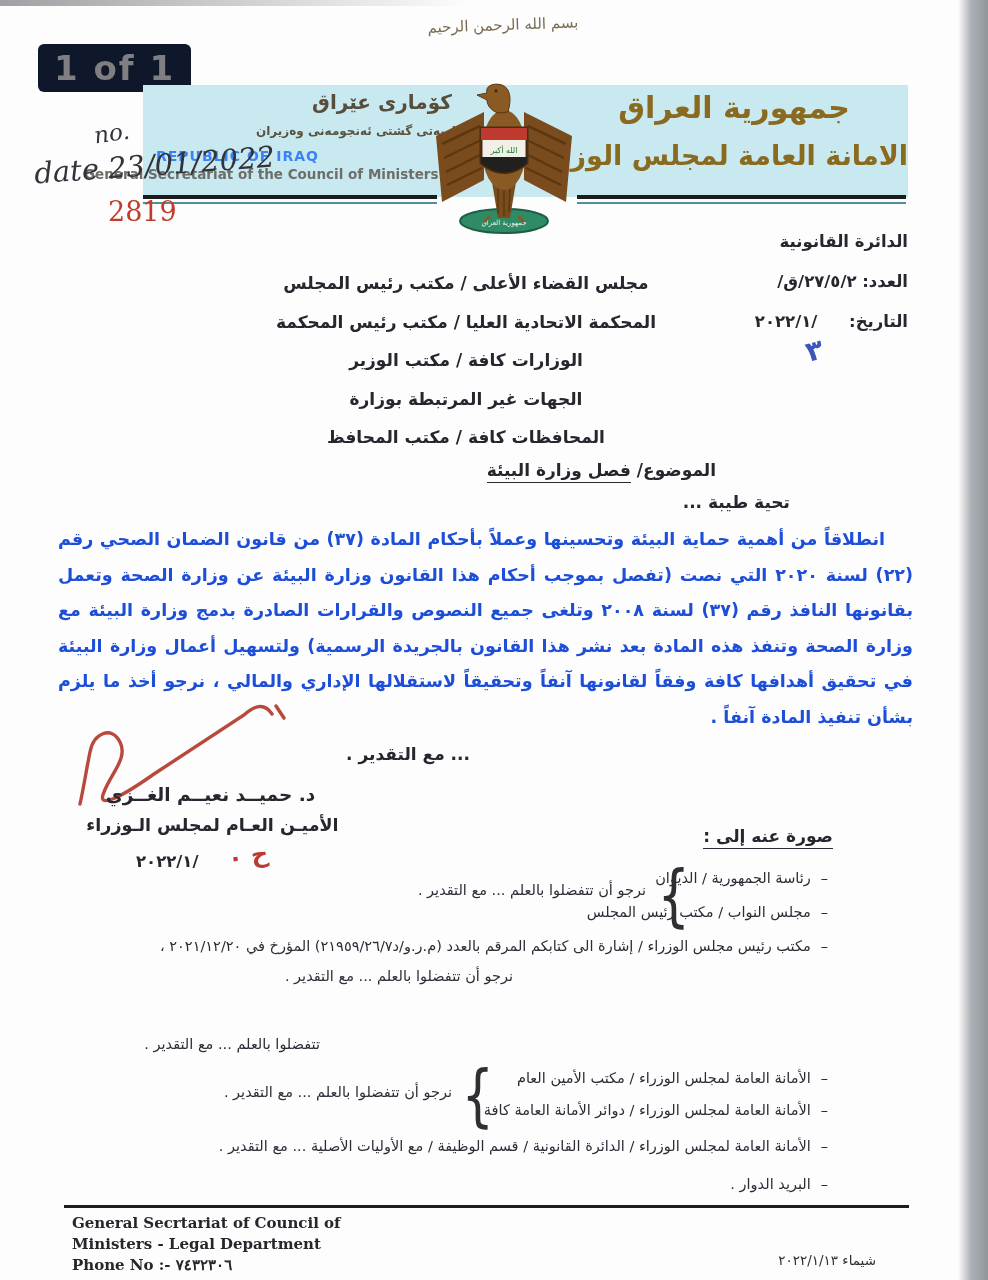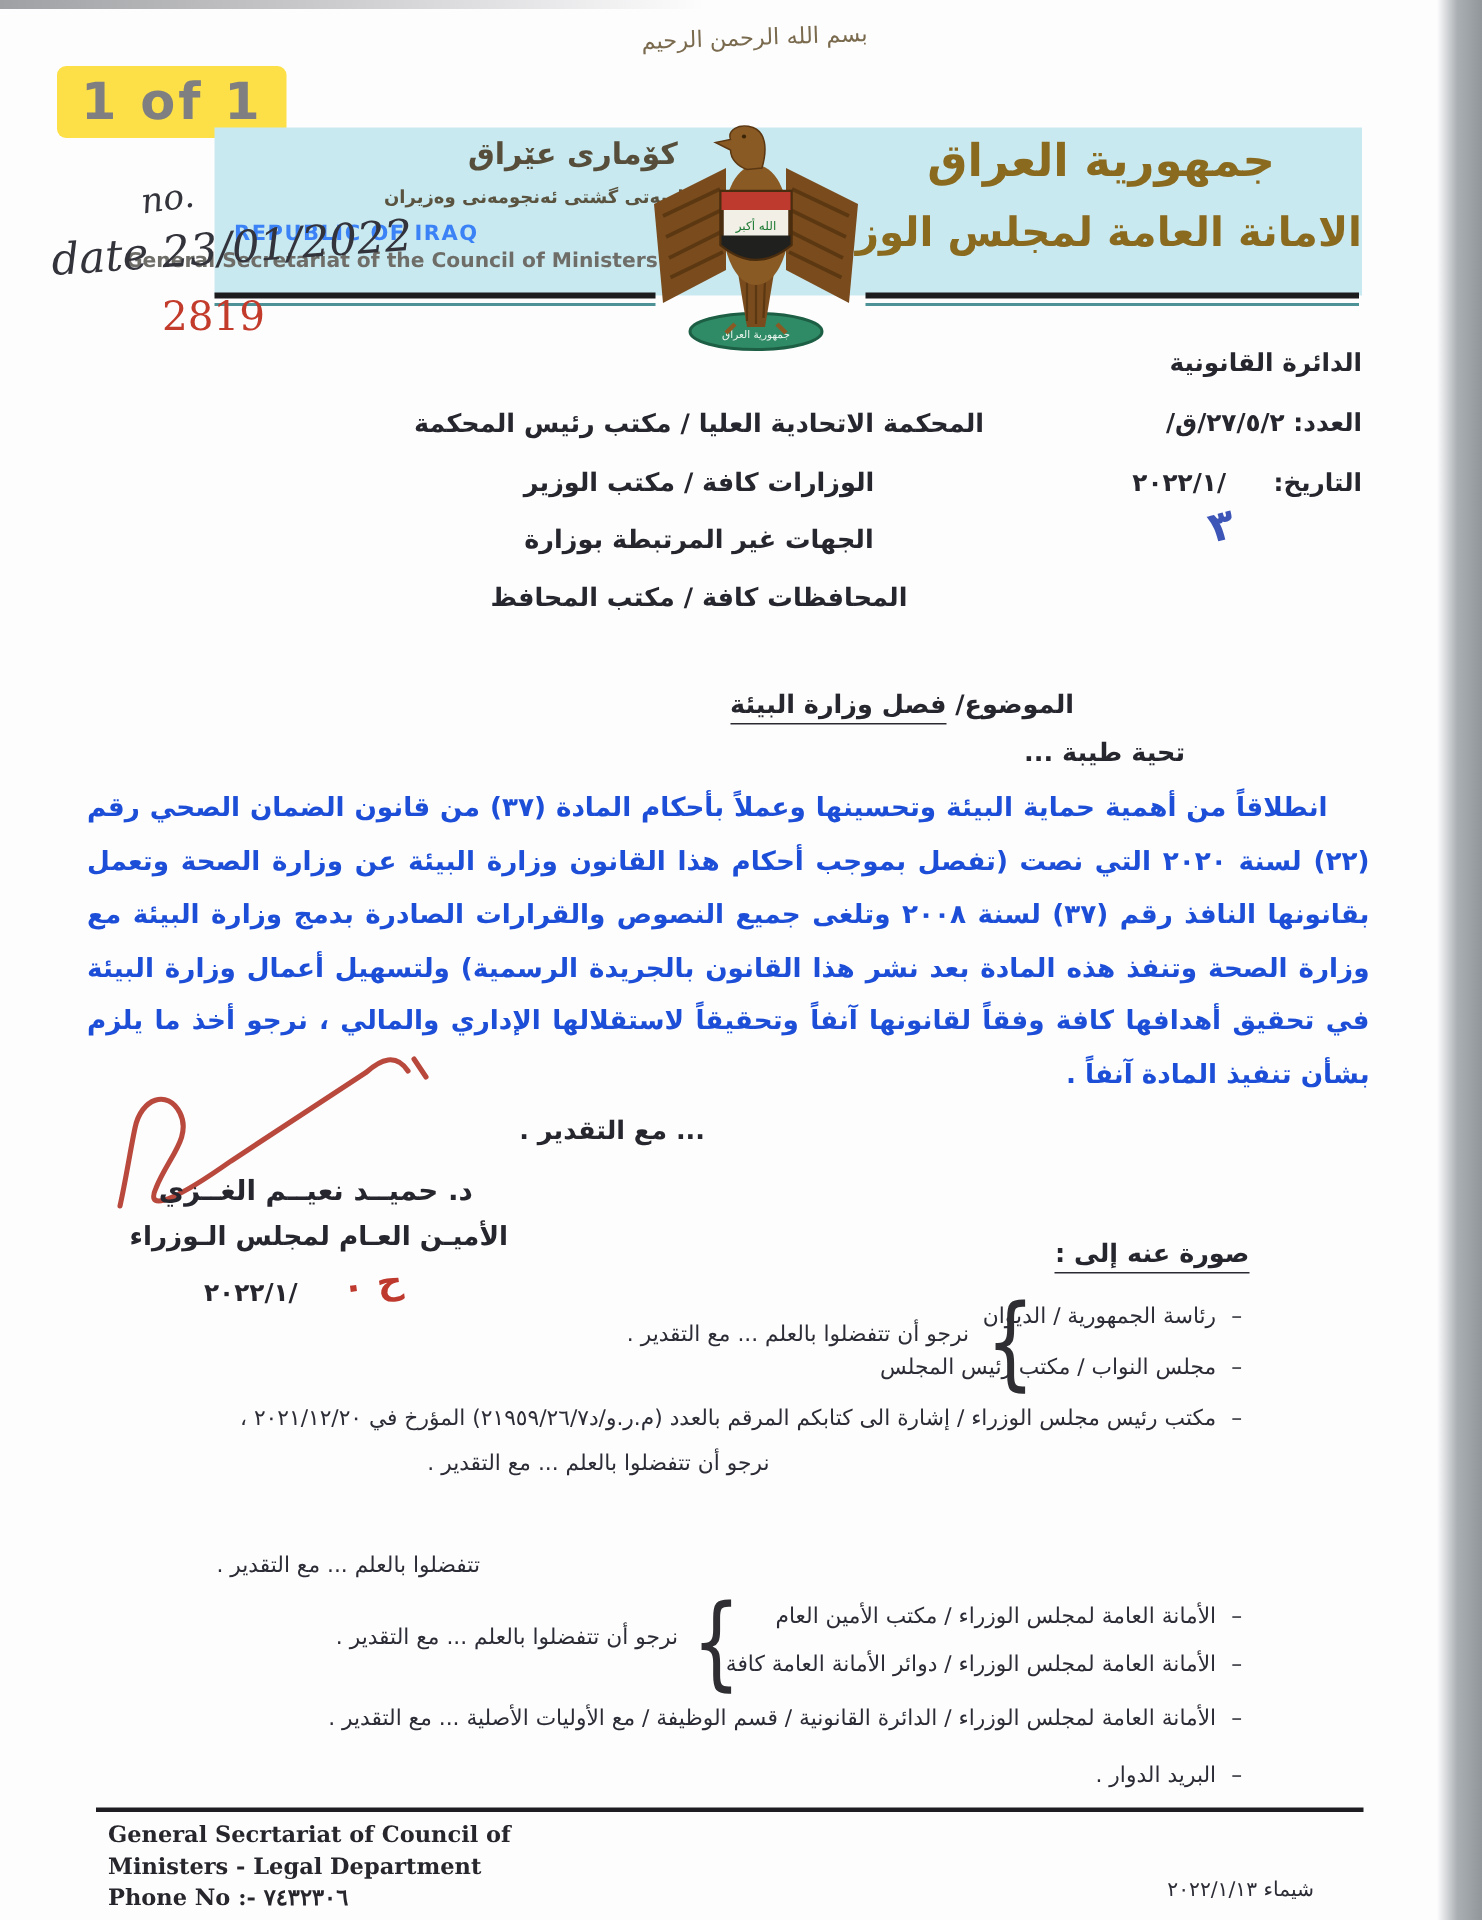--- a/index.html
+++ b/index.html
@@ -5,21 +5,21 @@
   html,body{margin:0;padding:0;background:#e9e9eb;}
   .page{position:relative;width:988px;height:1280px;background:#fdfdfe;overflow:hidden;
         font-family:"DejaVu Sans",sans-serif;color:#26262e;}
   .abs{position:absolute;}
   .nowrap{white-space:nowrap;}
   .rtl{direction:rtl;}
   .edge-top{left:0;top:0;width:470px;height:6px;
             background:linear-gradient(to right,#9fa0a3,#d8d8da 60%,rgba(216,216,218,0));}
   .edge-right{left:958px;top:0;width:30px;height:1280px;
               background:linear-gradient(to right,rgba(240,240,241,0),#aaafb3 45%,#90969a);}
-  .page-label{left:38px;top:44px;background:#fde047;color:#7f7f82;font-size:34px;
+  .page-label{left:38px;top:44px;background:#0f172a;color:#7f7f82;font-size:34px;
               font-weight:bold;padding:4px 16px;border-radius:6px;letter-spacing:2px;}
   .bismillah{left:398px;top:16px;width:210px;text-align:center;color:#7a6a4e;font-size:15px;
              font-family:"DejaVu Serif",serif;transform:rotate(-2deg);}
   .band{left:143px;top:85px;width:765px;height:112px;background:#c9e9f0;}
   .kurdish1{left:312px;top:90px;font-size:20px;font-weight:bold;color:#564e3a;}
   .kurdish2{left:256px;top:124px;font-size:12px;font-weight:bold;color:#5a5340;}
   .eng1{left:156px;top:148px;font-size:14px;font-weight:bold;color:#3b82f6;letter-spacing:1px;}
   .eng2{left:84px;top:166px;font-size:13.5px;font-weight:bold;color:#6e6d68;}
   .ar-cal1{right:138px;top:90px;font-size:30px;font-weight:bold;color:#8a6a1f;}
   .ar-cal2{right:80px;top:140px;font-size:27px;font-weight:bold;color:#8a6a1f;}
@@ -108,20 +108,21 @@
     <span>العدد:</span>
     <span class="val" dir="ltr">/٢٧/٥/٢/ق</span>
   </div>
   <div class="abs ref nowrap rtl" style="right:80px;top:312px;">
     <span>التاريخ:</span>
     <span class="val gap" dir="ltr">٢٠٢٢/١/</span>
   </div>
   <div class="abs blue-day nowrap">٣</div>
 
   <div class="abs recipients rtl">
+    <div>مجلس القضاء الأعلى / مكتب رئيس المجلس</div>
     <div>المحكمة الاتحادية العليا / مكتب رئيس المحكمة</div>
     <div>الوزارات كافة / مكتب الوزير</div>
     <div>الجهات غير المرتبطة بوزارة</div>
     <div>المحافظات كافة / مكتب المحافظ</div>
   </div>
 
   <div class="abs subject rtl nowrap">
     <span>الموضوع/</span>
     <span class="u">فصل وزارة البيئة</span>
   </div>

